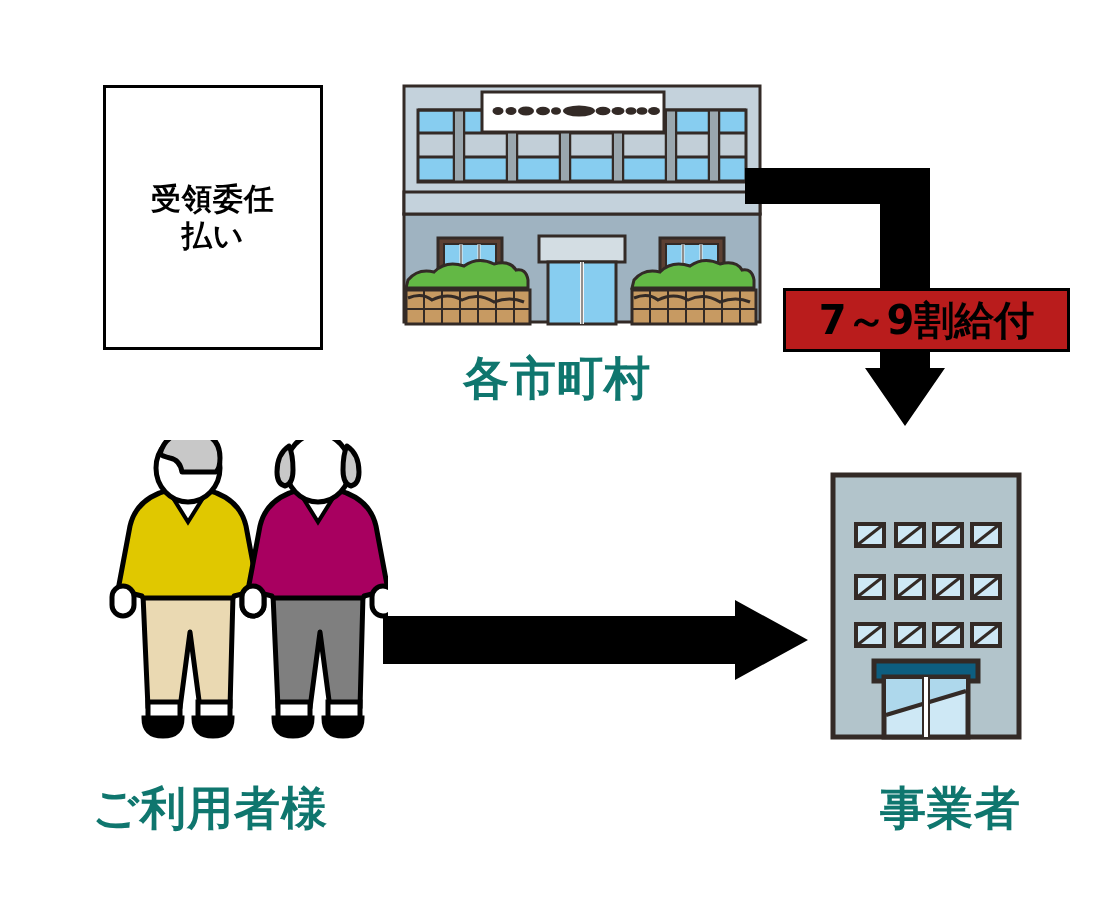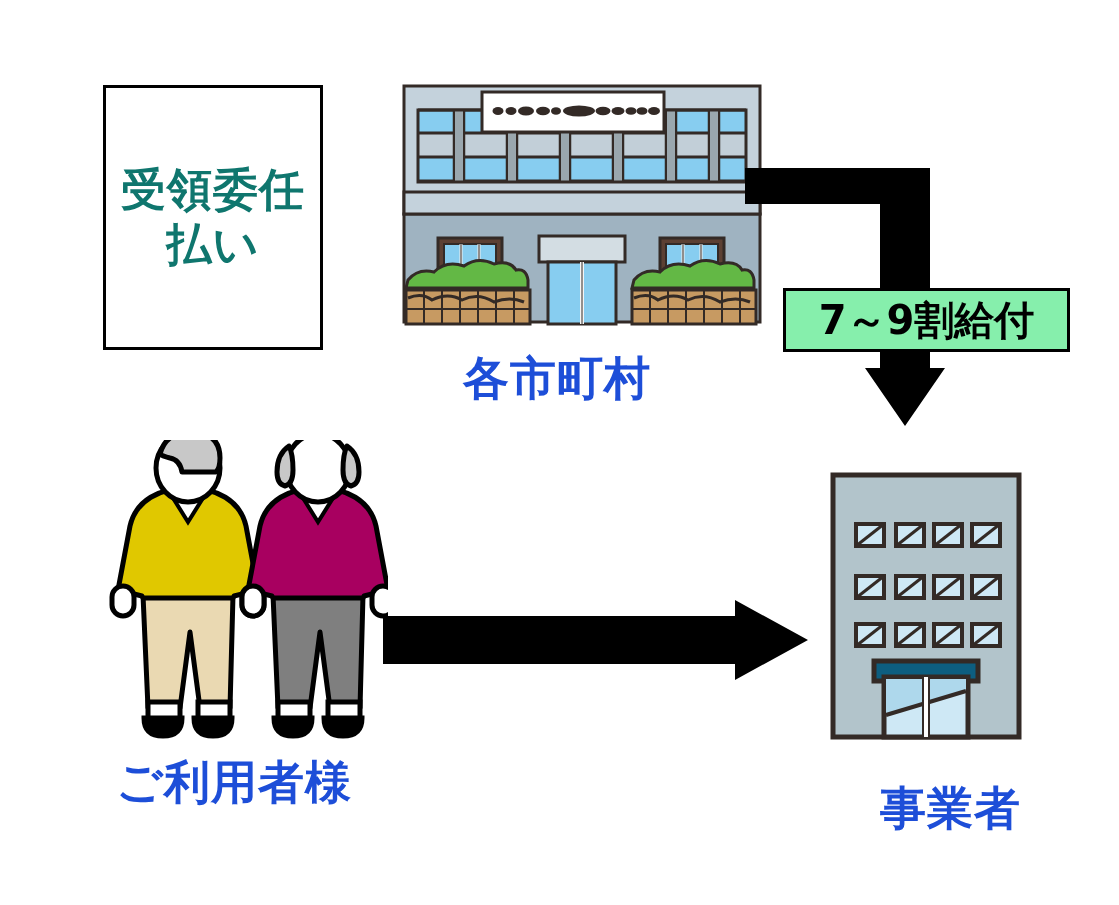--- a/index.html
+++ b/index.html
@@ -28,45 +28,45 @@
     height: 265px;
     background: #ffffff;
     border: 3px solid #000000;
     box-sizing: border-box;
     display: flex;
     flex-direction: column;
     align-items: center;
     justify-content: center;
   }
   .title-card .line {
-    font-size: 45px;
+    font-size: 30px;
     font-weight: bold;
-    color: #0f766e;
+    color: #000000;
     letter-spacing: 1px;
     line-height: 1.22;
     white-space: nowrap;
   }
 
   
   .caption {
     position: absolute;
     font-size: 46px;
     font-weight: bold;
-    color: #1d4ed8;
+    color: #0f766e;
     white-space: nowrap;
     letter-spacing: 1px;
   }
   #caption-city  { left: 463px; top: 348px; }
-  #caption-users { left: 92px;  top: 752px; margin-left: 24px; }
+  #caption-users { left: 92px;  top: 778px; }
   #caption-prov  { left: 880px; top: 778px; }
 
   
   .arrow-label {
     position: absolute;
-    background: #86efac;
+    background: #b91c1c;
     border: 3px solid #000000;
     box-sizing: border-box;
     display: flex;
     align-items: center;
     justify-content: center;
     font-size: 40px;
     font-weight: bold;
     color: #000000;
     white-space: nowrap;
     letter-spacing: 0px;

